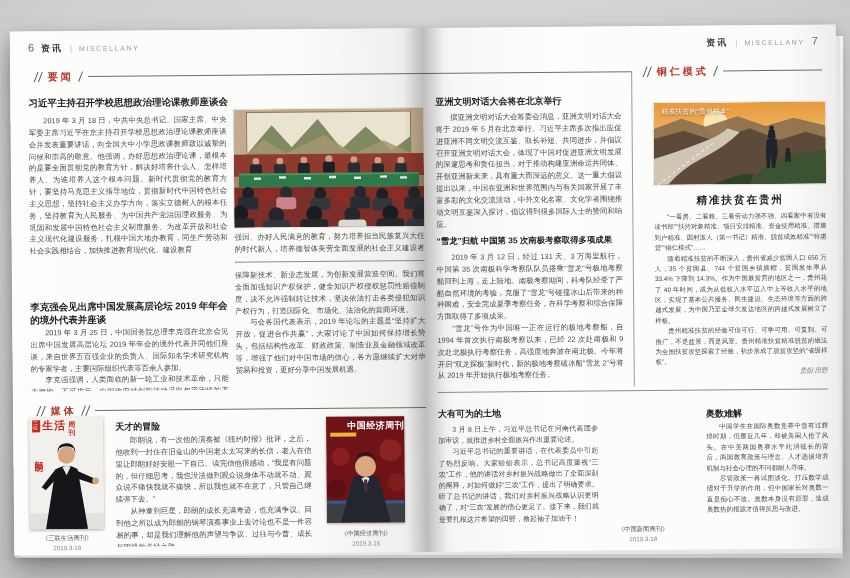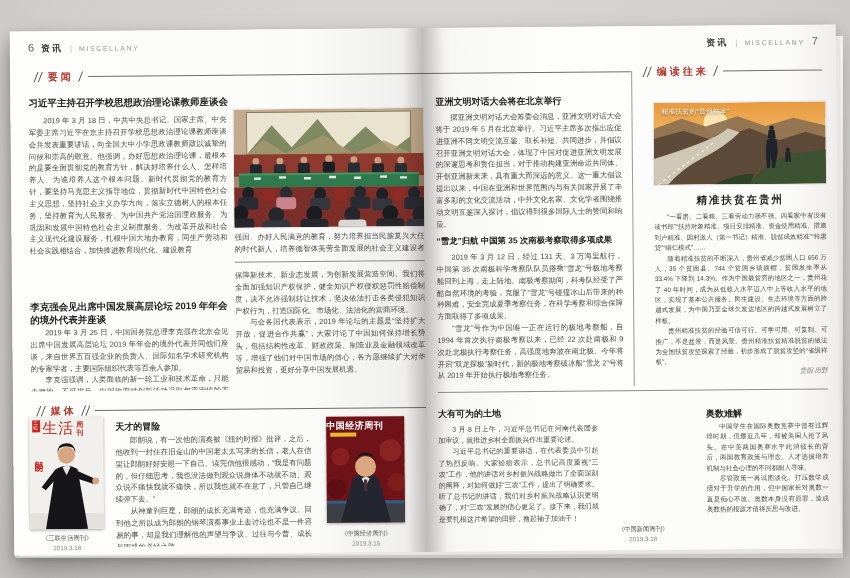--- a/index.html
+++ b/index.html
@@ -54,26 +54,26 @@
              text-shadow:0 1px 2px rgba(0,0,0,.6);}
 
   
   .cover{position:absolute;overflow:hidden;box-shadow:0 1px 3px rgba(0,0,0,.35);}
   .cover svg{position:absolute;left:0;top:0;width:100%;height:100%;}
   .cap{position:absolute;text-align:center;font-size:6.3px;color:#555;line-height:1.6;}
   .cap .date{color:#888;}
   .cover1{background:#f4f3f0;}
   .c1-head{position:absolute;left:3px;top:3px;right:3px;display:flex;align-items:flex-start;gap:2px;z-index:2;}
   .c1-small{background:#c8271f;color:#fff;font-size:4.5px;padding:1px;line-height:1.1;width:6px;}
-  .c1-big{color:#c8271f;font-size:15px;font-weight:normal;letter-spacing:1px;line-height:1;}
+  .c1-big{color:#c8271f;font-size:11px;font-weight:bold;letter-spacing:1px;line-height:1;}
   .c1-side{color:#c8271f;font-size:7px;font-weight:bold;width:8px;line-height:1.15;margin-top:1px;}
   .c1-vert{position:absolute;left:4px;top:36px;writing-mode:vertical-rl;color:#c8271f;
            font-size:8.5px;font-weight:bold;letter-spacing:2px;z-index:2;}
   .cover2{background:linear-gradient(160deg,#8e2020 0%,#711318 55%,#4f0d10 100%);}
-  .c2-head{position:absolute;left:0;right:0;top:3px;text-align:left;color:#fff;
+  .c2-head{position:absolute;left:0;right:0;top:3px;text-align:right;color:#fff;
            font-size:9px;font-weight:bold;letter-spacing:.5px;z-index:2;}
   .c2-strip{position:absolute;left:4px;top:16px;width:26px;height:4px;background:#e8b62f;z-index:2;}
   .cover3{background:#24503c;}
   .c3-head{position:absolute;left:0;right:0;top:0;height:13px;background:#c41f1f;color:#fff;
            font-size:8px;font-weight:bold;text-align:center;line-height:13px;letter-spacing:.5px;z-index:2;}
   .c3-label{position:absolute;right:5px;top:60px;background:#e5c337;color:#3a3312;font-size:5px;
             padding:1px 2px;z-index:2;}
   .letter-title{position:absolute;margin:0;text-align:center;font-size:10.5px;font-weight:bold;
                 color:#1f1f1f;letter-spacing:2px;}
 </style>
@@ -293,21 +293,21 @@
         <span class="hdiv">|</span>
         <span class="hen">MISCELLANY</span>
         <span class="pnum">7</span>
       </div>
 
       <div class="hline" style="left:0;top:45px;width:208px;"></div>
       <div class="vline" style="left:208px;top:45px;height:315px;"></div>
 
       <div class="sec-row" style="left:220px;right:14px;top:40px;">
         <span class="slash">//</span>
-        <span class="sec-label">编读往来</span>
+        <span class="sec-label">铜仁模式</span>
         <span class="slash">/</span>
         <div class="sec-line"></div>
       </div>
 
       <h3 class="art-title" style="left:12px;top:68px;width:190px;font-size:9px;">亚洲文明对话大会将在北京举行</h3>
       <div class="body" style="left:12px;top:84px;width:186px;height:118px;">
         <p class="ind">据亚洲文明对话大会筹委会消息，亚洲文明对话大会将于 2019 年 5 月在北京举行。习近平主席多次指出应促进亚洲不同文明交流互鉴、取长补短、共同进步，并倡议召开亚洲文明对话大会，体现了中国对促进亚洲文明发展的深邃思考和责任担当，对于推动构建亚洲命运共同体、开创亚洲新未来，具有重大而深远的意义。这一重大倡议提出以来，中国在亚洲和世界范围内与有关国家开展了丰富多彩的文化交流活动，中外文化名家、文化学者围绕推动文明互鉴深入探讨，倡议得到很多国际人士的赞同和响应。</p>
       </div>
 
       <h3 class="art-title" style="left:12px;top:208px;width:196px;font-size:8.4px;">“雪龙”归航 中国第 35 次南极考察取得多项成果</h3>

